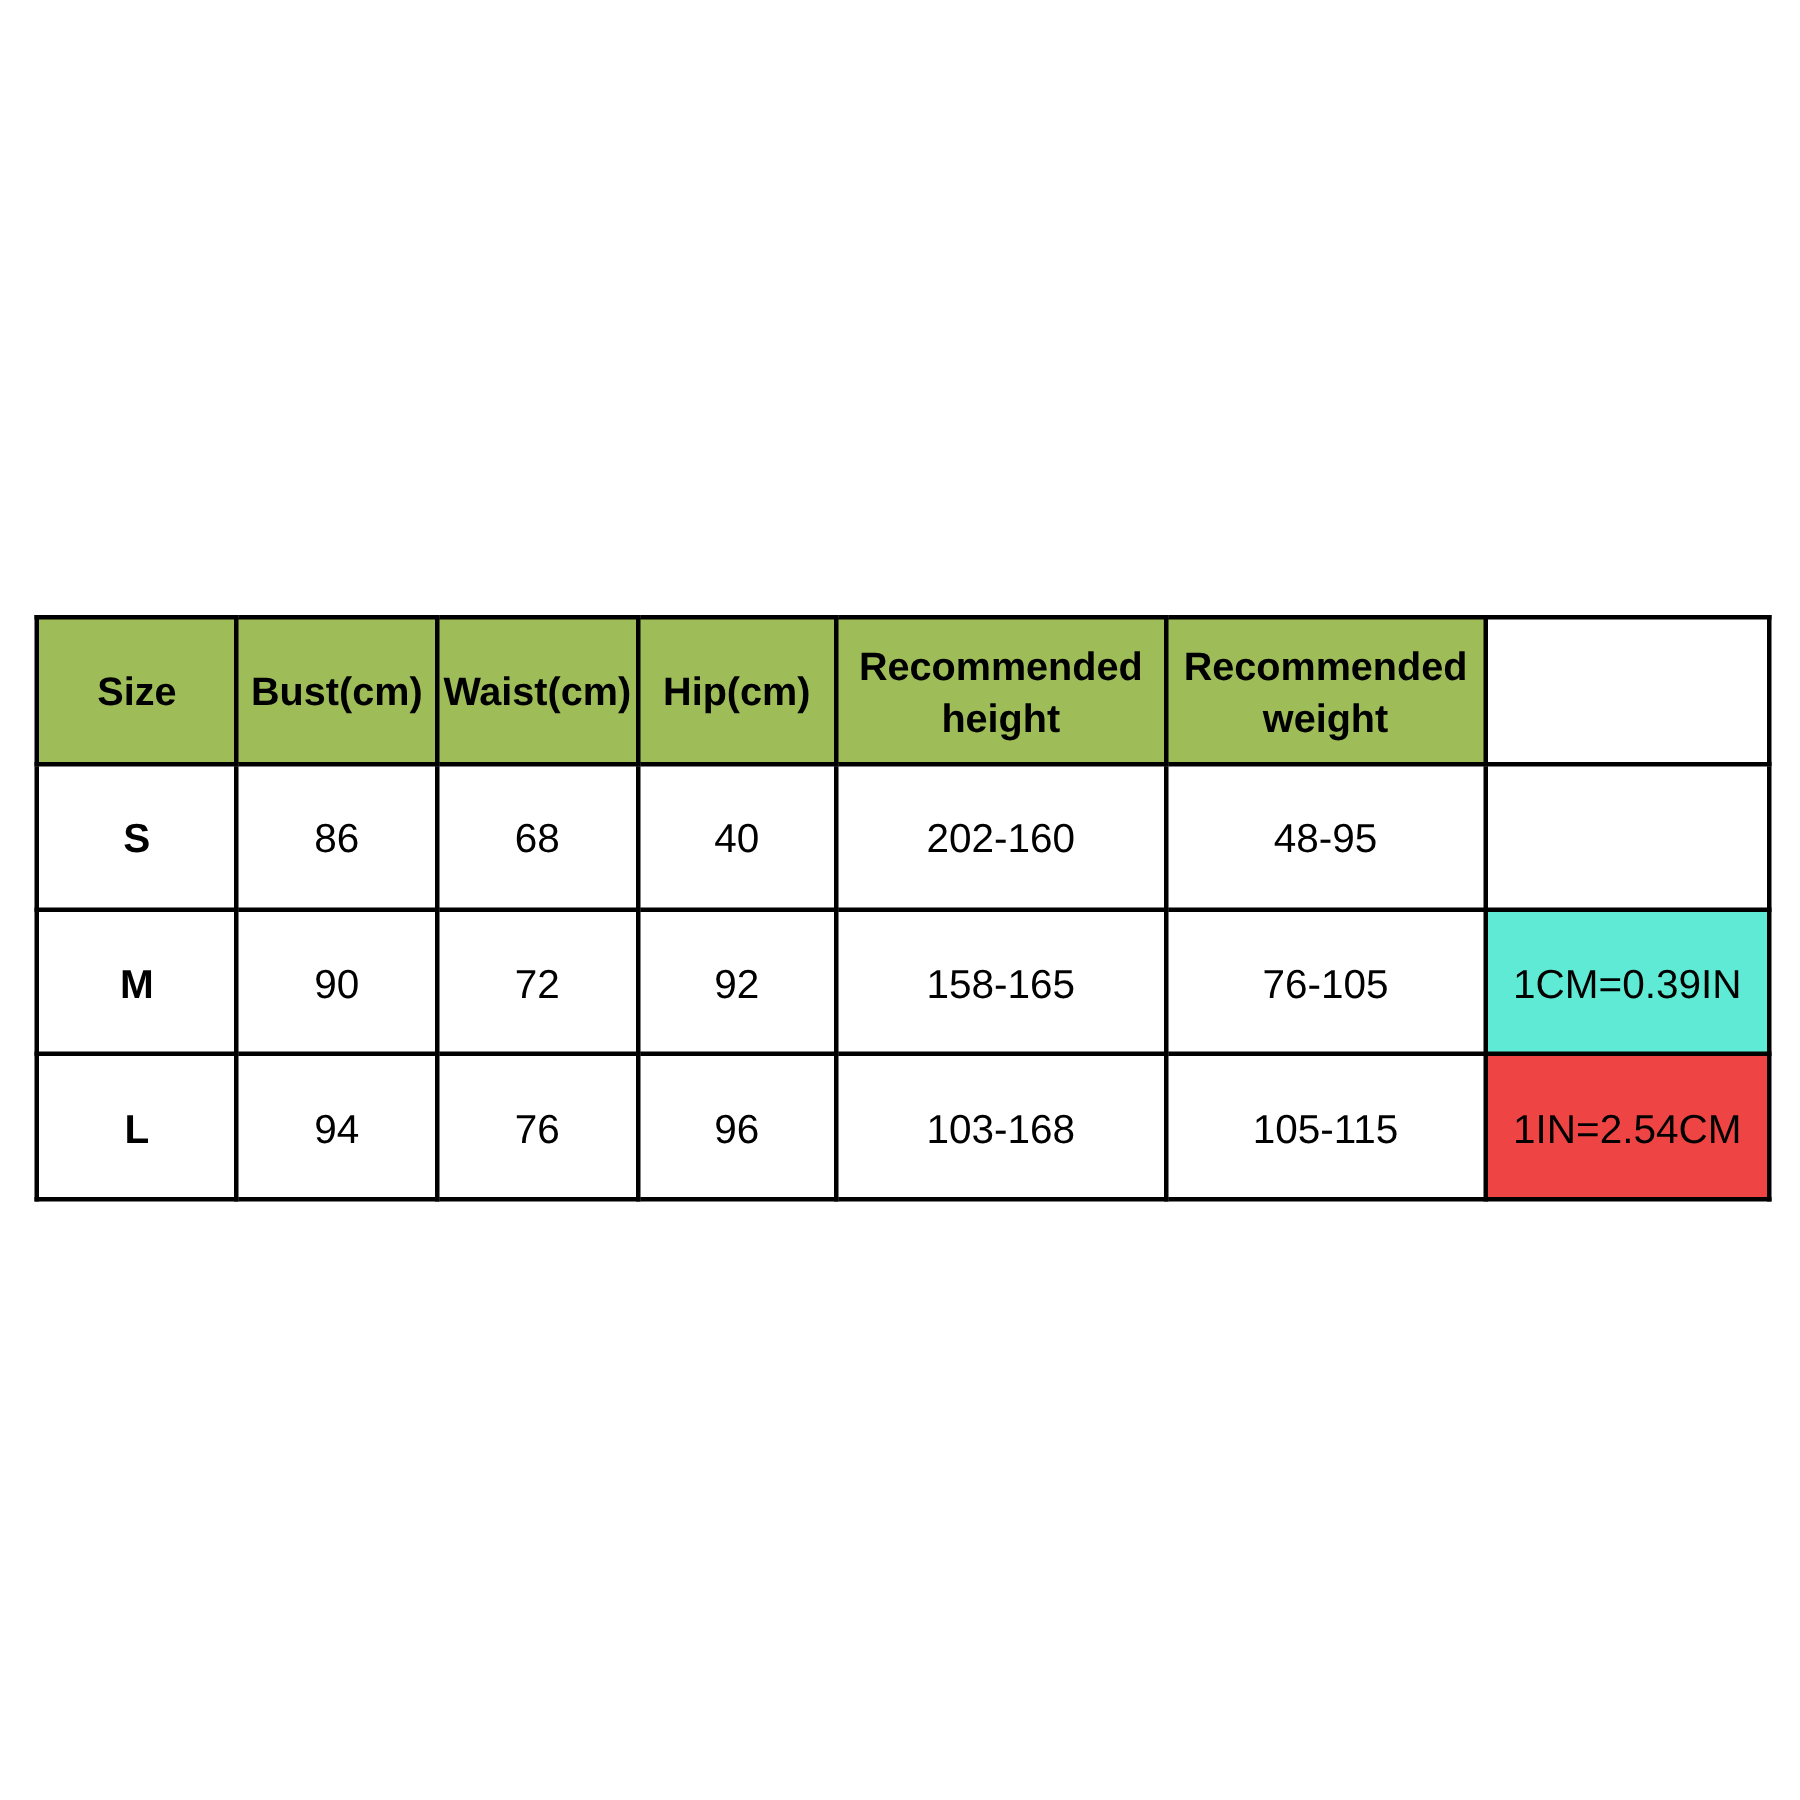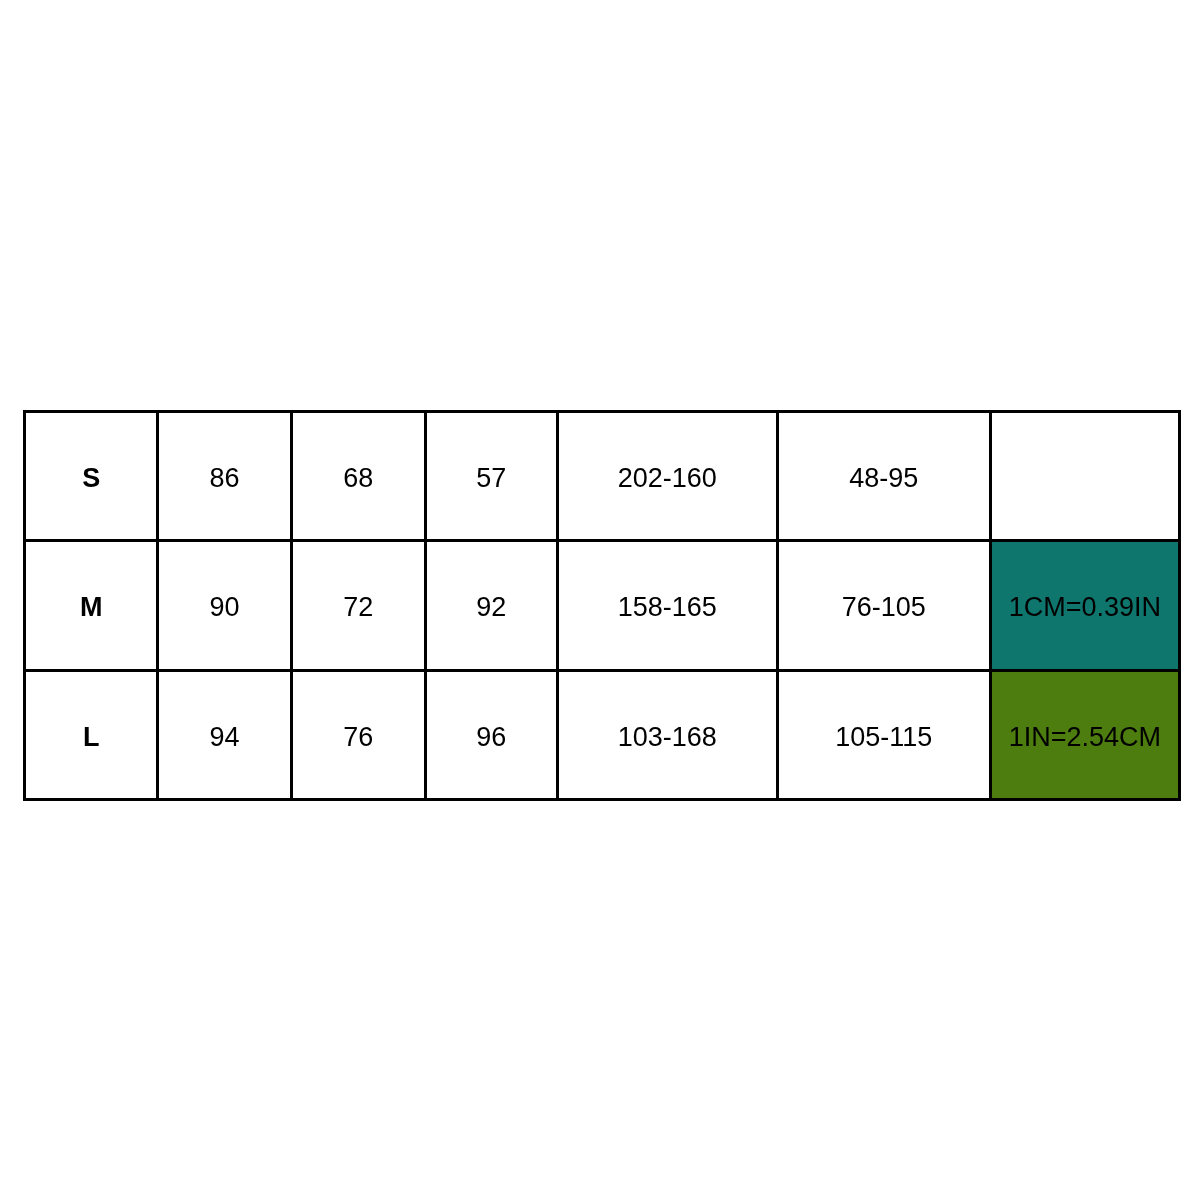--- a/index.html
+++ b/index.html
@@ -47,37 +47,46 @@
   #size-table td.hdr {
     background:#9ebd58;
     font-weight:bold;
     font-size:26.4px;
     line-height:35.5px;
     padding:3.5px 0 0 0;
   }
   
   #size-table td.size-label { font-weight:bold; }
   
-  #size-table td.conv-light { background:#0f766e; }
-  #size-table td.conv-dark  { background:#4d7c0f; }
+  #size-table td.conv-light { background:#5eead4; }
+  #size-table td.conv-dark  { background:#ef4444; }
 </style>
 </head>
 <body>
 
 <div id="page">
 
   <table id="size-table">
     <tbody>
 
+      <tr class="row-head">
+        <td class="hdr col-size">Size</td>
+        <td class="hdr col-bust">Bust(cm)</td>
+        <td class="hdr col-waist">Waist(cm)</td>
+        <td class="hdr col-hip">Hip(cm)</td>
+        <td class="hdr col-height"><span>Recommended</span><br><span>height</span></td>
+        <td class="hdr col-weight"><span>Recommended</span><br><span>weight</span></td>
+        <td class="col-note"></td>
+      </tr>
 
       <tr class="row-s">
         <td class="size-label col-size">S</td>
         <td class="col-bust">86</td>
         <td class="col-waist">68</td>
-        <td class="col-hip">57</td>
+        <td class="col-hip">40</td>
         <td class="col-height">202-160</td>
         <td class="col-weight">48-95</td>
         <td class="col-note"></td>
       </tr>
 
       <tr class="row-m">
         <td class="size-label col-size">M</td>
         <td class="col-bust">90</td>
         <td class="col-waist">72</td>
         <td class="col-hip">92</td>

